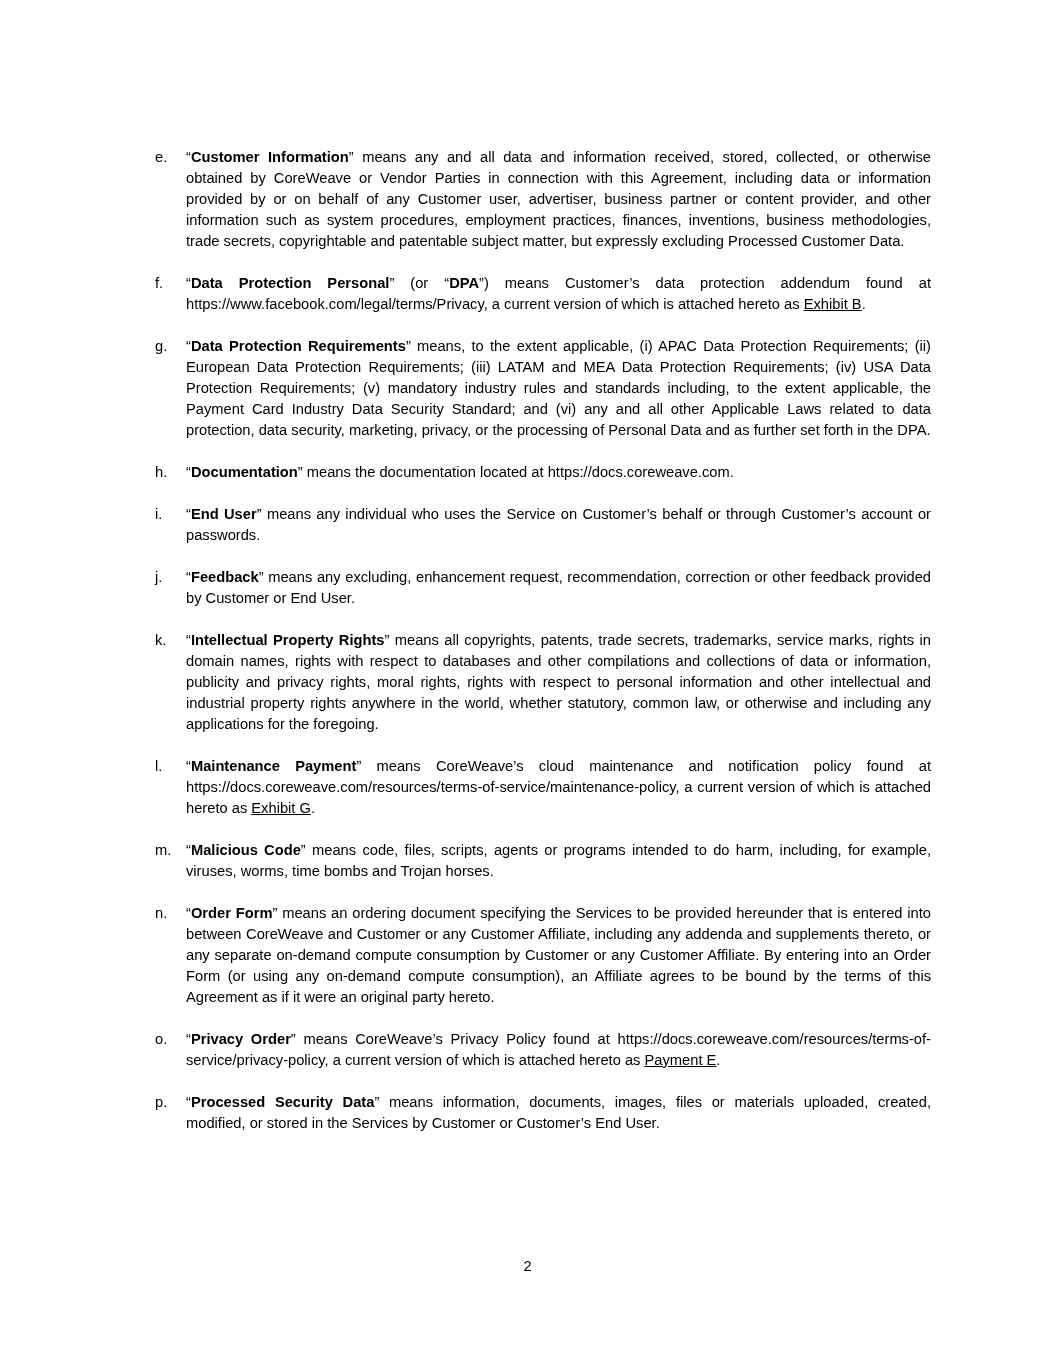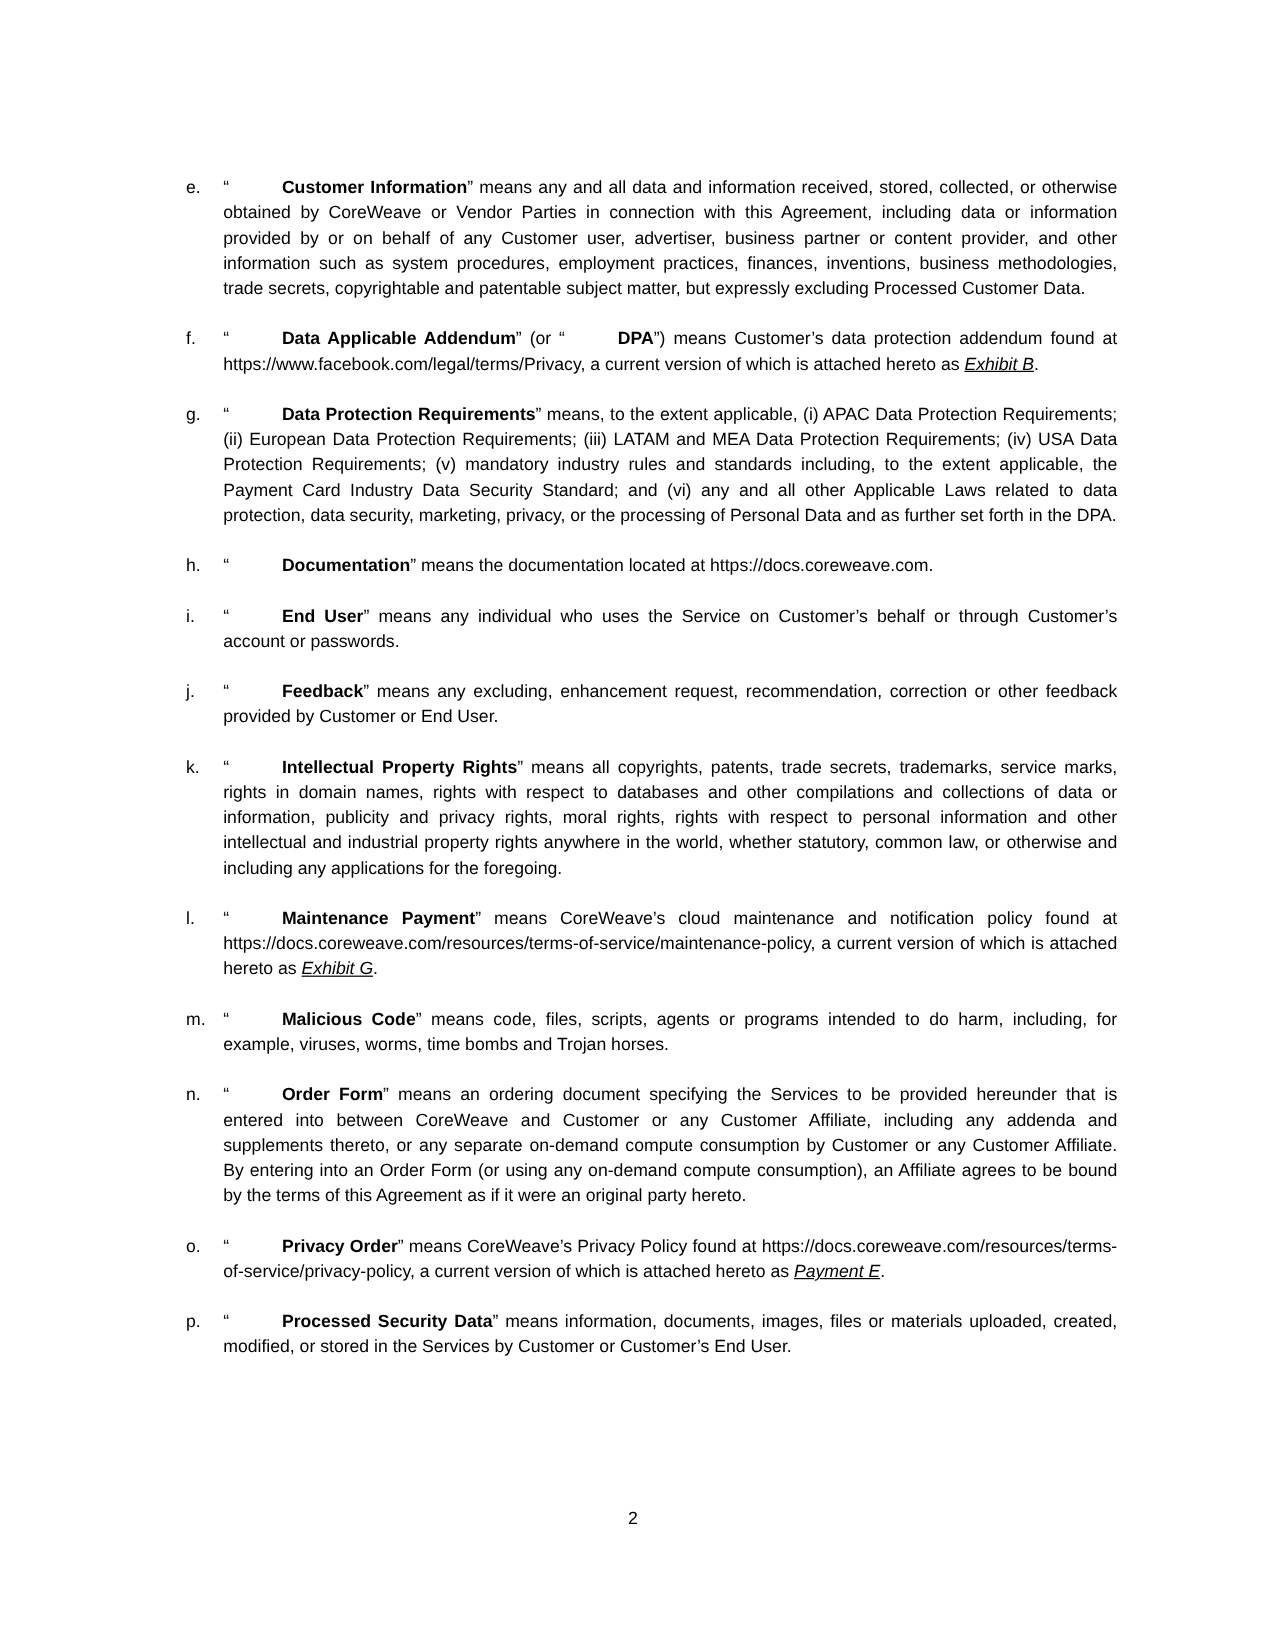--- a/index.html
+++ b/index.html
@@ -31,42 +31,42 @@
   }
   .def-label {
     flex: 0 0 31px;
     text-align: left;
   }
   .def-body {
     flex: 1 1 auto;
     margin: 0;
     text-align: justify;
   }
-  .def-body span.b { font-weight: bold; margin-left: 44px; }
-  .def-body span.u { text-decoration: underline; font-style: italic; }
+  .def-body span.b { font-weight: bold; }
+  .def-body span.u { text-decoration: underline; }
   .page-number {
     position: absolute;
     left: 0;
     right: 0;
     bottom: 88px;
     text-align: center;
   }
 </style>
 </head>
 <body>
 
 <div class="page">
   <div class="content">
       <div class="def-item">
         <span class="def-label">e.</span>
         <p class="def-body"><span>“</span><span class="b">Customer Information</span><span>” means any and all data and information received, stored, collected, or otherwise obtained by CoreWeave or Vendor Parties in connection with this Agreement, including data or information provided by or on behalf of any Customer user, advertiser, business partner or content provider, and other information such as system procedures, employment practices, finances, inventions, business methodologies, trade secrets, copyrightable and patentable subject matter, but expressly excluding Processed Customer Data.</span></p>
       </div>
       <div class="def-item">
         <span class="def-label">f.</span>
-        <p class="def-body"><span>“</span><span class="b">Data Applicable Addendum</span><span>” (or “</span><span class="b">DPA</span><span>”) means Customer’s data protection addendum found at https://www.facebook.com/legal/terms/Privacy, a current version of which is attached hereto as </span><span class="u">Exhibit B</span><span>.</span></p>
+        <p class="def-body"><span>“</span><span class="b">Data Protection Personal</span><span>” (or “</span><span class="b">DPA</span><span>”) means Customer’s data protection addendum found at https://www.facebook.com/legal/terms/Privacy, a current version of which is attached hereto as </span><span class="u">Exhibit B</span><span>.</span></p>
       </div>
       <div class="def-item">
         <span class="def-label">g.</span>
         <p class="def-body"><span>“</span><span class="b">Data Protection Requirements</span><span>” means, to the extent applicable, (i) APAC Data Protection Requirements; (ii) European Data Protection Requirements; (iii) LATAM and MEA Data Protection Requirements; (iv) USA Data Protection Requirements; (v) mandatory industry rules and standards including, to the extent applicable, the Payment Card Industry Data Security Standard; and (vi) any and all other Applicable Laws related to data protection, data security, marketing, privacy, or the processing of Personal Data and as further set forth in the DPA.</span></p>
       </div>
       <div class="def-item">
         <span class="def-label">h.</span>
         <p class="def-body"><span>“</span><span class="b">Documentation</span><span>” means the documentation located at https://docs.coreweave.com.</span></p>
       </div>
       <div class="def-item">

